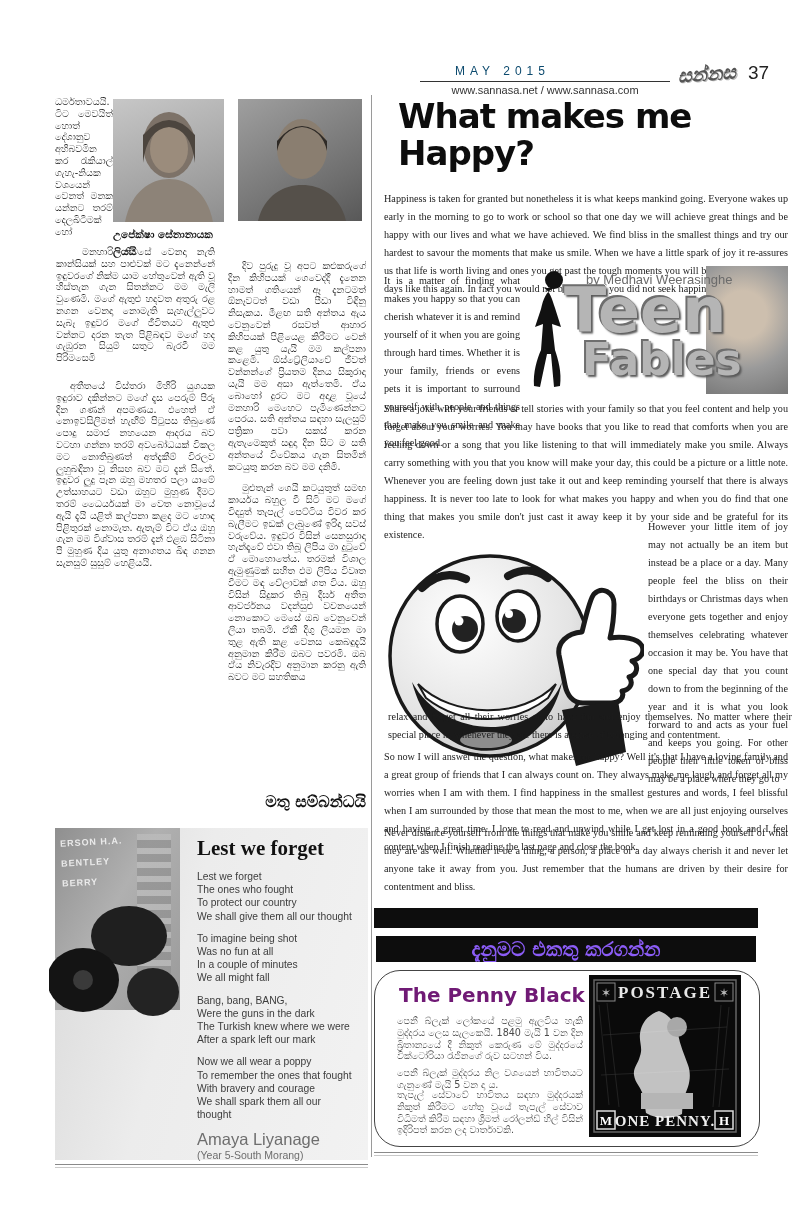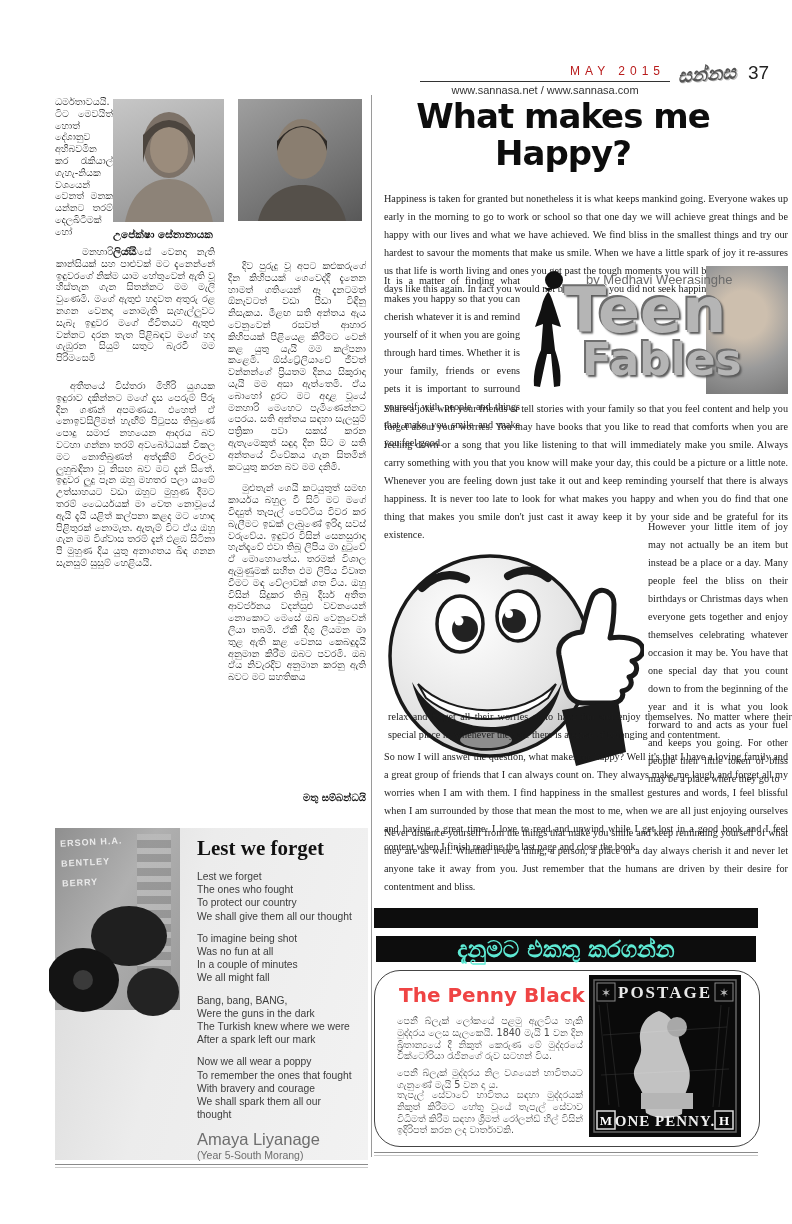--- a/index.html
+++ b/index.html
@@ -7,40 +7,40 @@
         font-family:"Liberation Serif",serif;color:#1a1a1a;}
   .abs{position:absolute;}
   .epara{font-size:10.2px;line-height:18px;text-align:justify;color:#1c1c1c;}
   .sin{font-family:"DejaVu Sans",sans-serif;font-size:9.6px;line-height:11.8px;
        text-align:justify;color:#222;}
   .sinb{font-family:"DejaVu Sans",sans-serif;font-weight:bold;color:#111;}
   .pre{white-space:pre-line;}
   .vline{width:1px;background:#9a9a9a;}
   .dline{border-top:1px solid #8a8a8a;border-bottom:1px solid #c9c9c9;height:2px;}
   .headline{font-family:"DejaVu Sans",sans-serif;font-weight:800;font-size:34px;
-            line-height:37px;text-align:center;color:#0d0d0d;letter-spacing:-1px;}
+            line-height:37px;text-align:left;color:#0d0d0d;letter-spacing:-1px;}
   .caption{font-family:"DejaVu Sans",sans-serif;font-weight:bold;font-size:10.5px;
            line-height:17px;color:#111;white-space:pre-line;}
   .photo{background:linear-gradient(160deg,#c7c7c7 0%,#a8a8a8 55%,#8e8e8e 100%);}
   .blackbar{background:#0d0d0d;}
   .teenword{font-family:"DejaVu Sans",sans-serif;font-weight:800;color:#b5b5b5;
             text-shadow:-2px -2px 0 #6e6e6e,2px 2px 2px #5a5a5a,0 0 1px #444;}
   .poemline{font-family:"Liberation Sans",sans-serif;font-size:10.3px;line-height:13.2px;
             color:#3c3c3c;}
   .stanza{margin-bottom:9px;}
   .memname{font-family:"Liberation Sans",sans-serif;font-weight:bold;font-size:9px;
            line-height:20px;color:rgba(255,255,255,.78);letter-spacing:1px;}
 </style>
 </head>
 <body>
 
 <div class="page">
 
-  <div class="abs" style="left:455px;top:64px;width:210px;text-align:right;
-       font-family:'Liberation Sans',sans-serif;font-size:12px;letter-spacing:5px;color:#b91c1c;">MAY 2015</div>
+  <div class="abs" style="left:455px;top:64px;width:210px;text-align:left;
+       font-family:'Liberation Sans',sans-serif;font-size:12px;letter-spacing:5px;color:#0c4a6e;">MAY 2015</div>
   <div class="abs" style="left:420px;top:81px;width:250px;border-top:1.5px solid #333;"></div>
   <div class="abs" style="left:420px;top:84px;width:250px;text-align:center;
        font-family:'Liberation Sans',sans-serif;font-size:11px;color:#333;">www.sannasa.net / www.sannasa.com</div>
   <div class="abs" style="left:678px;top:62px;width:70px;height:34px;
        font-family:'DejaVu Sans',sans-serif;font-weight:bold;font-style:italic;font-size:19px;
        color:#555;text-shadow:1px 1px 0 #bbb;transform:rotate(-4deg);">සන්නස</div>
   <div class="abs" style="left:748px;top:62px;font-family:'Liberation Sans',sans-serif;
        font-size:19px;color:#222;">37</div>
 
   <div class="abs vline" style="left:371px;top:95px;height:1062px;"></div>
@@ -69,21 +69,21 @@
 
   <div class="abs" style="left:56px;top:246px;width:159px;height:562px;overflow:hidden;">
     <div class="sin" style="text-indent:26px;margin-bottom:16px;">මනහාරි නිවසේ වෙනදා නැති කාන්සියක් සහ පාළුවක් මට දැනෙන්නේ ඉඳුවරගේ නික්ම යාම හේතුවෙන් ඇති වූ හිස්තැන ගැන සිතන්නට මම මැලි වුණෙමි. මගේ ඇතුළු හදවත අතුරු රළ නගන වෙනදා නොමැති සැහැල්ලුවට සැබෑ ඉඳුවර මගේ ජීවිතයට ඇතුළු වන්නට දරන තැත පිළිබඳව මගේ හද ගැඹුරන සියුම් සතුට බැරවී මම පිරිමසෙමි</div>
     <div class="sin" style="text-indent:14px;margin-bottom:10px;">අතීතයේ විස්තරා මිහිරි යුගයක ඉඳුරාව දකින්නට මගේ දෑස පෙරුම් පිරූ දින ගණන් අපමණය. එහෙත් ඒ නොඉවසිලිමත් හැඟීම් පිටුපස තිබුණේ පොදු සමාජ නහයෙන ආදරය බව වටහා ගන්නා තරම් අවබෝධයක් විකල මට නොතිබුණත් අත්දැකීම් විරලව ලුහුබඳිනා වූ නිසඟ බව මට දැන් සිතේ. ඉඳුවර ලුදු පෑන ඔහු මහතර පලා යාමේ උත්සාහයට වඩා ඔහුට මුහුණ දීමට තරම් ධෛර්යයක් මා වෙත නොවූයේ ඇයි දැයි යළිත් කල්පනා කළද මට හොඳ පිළිතුරක් නොමැත. ඇතැම් විට ඒය ඔහු ගැන මම විශ්වාස තරම් දැන් එළඹ සිටිනා පී මුහුණ දිය යුතු අනාගතය බිඳ ගනන සැනසුම් සුසුම් හෙළියයි.</div>
   </div>
 
   <div class="abs" style="left:228px;top:260px;width:138px;height:524px;overflow:hidden;">
     <div class="sin" style="text-indent:14px;margin-bottom:10px;">දිව පුරුදු වූ අපට කළුකරුගේ දින කිහිපයක් ගෙවෙද්දී දැනෙන හාමත් ගතියෙන් ඈ දැනටමත් ඕනෑවටත් වඩා පීඩා විඳිනු නිසැකය. මීළඟ සති අන්තය ඇය වෙනුවෙන් රසවත් ආහාර කිහිපයක් පිළියෙළ කිරීමට වෙන් කළ යුතු යැයි මම කල්පනා කළෙමි. ඕස්ට්‍රේලියාවේ ජීවත් වන්නන්ගේ ප්‍රියතම දිනය සිකුරාදා යැයි මම අසා ඇත්තෙමි. ඒය බොහෝ දුරට මට අදාළ වූයේ මනහාරි මෙහෙට පැමිණෙන්නට පෙරය. සති අන්තය සඳහා සැලසුම් පත්‍රිකා පවා සකස් කරන ඇතැමෙකුත් සඳුදා දින සිට ම සති අන්තයේ විවේකය ගැන සිතමින් කටයුතු කරන බව මම දනිමි.</div>
     <div class="sin" style="text-indent:14px;">මුළුතැන් ගෙයි කටයුතුත් සමඟ කාර්යය බහුල වී සිටි මට මගේ විද්‍යුත් තැපැල් පෙට්ටිය විවර කර බැලීමට ඉඩක් ලැබුණේ ඉරිදා සවස් වරුවේය. ඉඳුවර විසින් සෙනසුරාදා හැන්දෑවේ එවා තිබූ ලිපිය මා දුටුවේ ඒ මොහොතේය. තරමක් විශාල ඇමුණුමක් සහිත එම ලිපිය විවෘත වීමට මඳ වේලාවක් ගත විය. ඔහු විසින් සිදුකර තිබූ දීර්ඝ අතීත ආවර්ජනය වදන්සුළු වචනයෙන් නොකොට මෙසේ ඔබ වෙනුවෙන් ලියා තබමි. ඒකී දිගු ලියමන මා තුළ ඇති කළ වෙනස කෙබඳුදැයි අනුමාන කිරීම ඔබට පවරමි. ඔබ ඒය නිවැරදිව අනුමාන කරනු ඇති බවට මට සහතිකය</div>
   </div>
-  <div class="abs sinb" style="left:228px;top:792px;width:138px;text-align:right;font-size:10px;">මතු සම්බන්ධයි</div>
+  <div class="abs sinb" style="left:228px;top:792px;width:138px;text-align:right;font-size:16px;">මතු සම්බන්ධයි</div>
 
   <div class="abs" style="left:55px;top:828px;width:313px;height:332px;
        background:linear-gradient(105deg,#d9d9d9 0%,#ececec 40%,#f2f2f2 100%);">
 
     <div class="abs" style="left:0;top:0;width:125px;height:182px;
          background:linear-gradient(120deg,#8f8f8f,#b0b0b0 45%,#9a9a9a);">
       <div class="abs memname pre" style="left:6px;top:4px;transform:rotate(-3deg);">ERSON H.A.
 BENTLEY
 BERRY</div>
       <div class="abs" style="left:82px;top:6px;width:34px;height:160px;
@@ -175,27 +175,27 @@
   <div class="abs epara" style="left:388px;top:708px;width:404px;">relax and forget all their worries or to have fun and enjoy themselves. No matter where their special place is, whenever they are there is a sense of belonging and contentment.</div>
 
   <div class="abs epara" style="left:384px;top:748px;width:404px;">So now I will answer the question, what makes me happy? Well it's that I have a loving family and a great group of friends that I can always count on. They always make me laugh and forget all my worries when I am with them.  I find happiness in the smallest gestures and words, I feel blissful when I am surrounded by those that mean the most to me, when we are all just enjoying ourselves and having a great time. I love to read and unwind while I get lost in a good book and I feel content when I finish reading the last page and close the book.</div>
 
   <div class="abs epara" style="left:384px;top:824px;width:404px;">Never distance yourself from the things that make you smile and keep reminding yourself of what they are as well. Whether it be a thing, a person, a place or a day always cherish it and never let anyone take it away from you. Just remember that the humans are driven by their desire for contentment and bliss.</div>
 
   <div class="abs blackbar" style="left:374px;top:908px;width:384px;height:20px;"></div>
 
   <div class="abs blackbar" style="left:376px;top:936px;width:380px;height:26px;
        display:flex;align-items:center;justify-content:center;">
-    <span class="sinb" style="color:#5eead4;font-size:23px;">දැනුමට එකතු කරගන්න</span>
+    <span class="sinb" style="color:#8b5cf6;font-size:20px;">දැනුමට එකතු කරගන්න</span>
   </div>
 
   <div class="abs" style="left:374px;top:970px;width:384px;height:175px;
        border:1.5px solid #444;border-radius:26px;">
     <div class="abs" style="left:24px;top:12px;font-family:'DejaVu Sans',sans-serif;
-         font-weight:800;font-size:20px;color:#ef4444;">The Penny Black</div>
+         font-weight:800;font-size:20px;color:#701a75;">The Penny Black</div>
     <div class="abs sin" style="left:22px;top:44px;width:186px;color:#4a4a4a;">පෙනී බ්ලැක් ලෝකයේ පළමු ඇලවිය හැකි මුද්දරය ලෙස සැලකෙයි. 1840 මැයි 1 වන දින බ්‍රිතාන්‍යයේ දී නිකුත් කෙරුණ මේ මුද්දරයේ වික්ටෝරියා රැජිනගේ රුව සටහන් විය.</div>
     <div class="abs sin" style="left:22px;top:96px;width:186px;color:#4a4a4a;">පෙනී බ්ලැක් මුද්දරය නිල වශයෙන් භාවිතයට ගැනුණේ මැයි 5 වන දා ය.</div>
     <div class="abs sin" style="left:22px;top:118px;width:186px;color:#4a4a4a;">තැපැල් සේවාවේ භාවිතය සඳහා මුද්දරයක් නිකුත් කිරීමට හේතු වූයේ තැපැල් සේවාව විධිමත් කිරීම සඳහා ශ්‍රීමත් රෝලන්ඩ් හිල් විසින් ඉදිරිපත් කරන ලද වාර්තාවකි.</div>
 
     <svg class="abs" style="left:214px;top:4px;" width="152" height="162" viewBox="0 0 152 162">
       <rect x="0" y="0" width="152" height="162" fill="#0a0a0a"></rect>
       <rect x="5" y="5" width="142" height="152" fill="none" stroke="#666" stroke-width="1.5"></rect>
       <rect x="8" y="8" width="18" height="18" fill="none" stroke="#888" stroke-width="1"></rect>
       <rect x="126" y="8" width="18" height="18" fill="none" stroke="#888" stroke-width="1"></rect>
       <text x="17" y="22" text-anchor="middle" font-family="DejaVu Serif, serif" font-size="12" fill="#bbb">✶</text>

